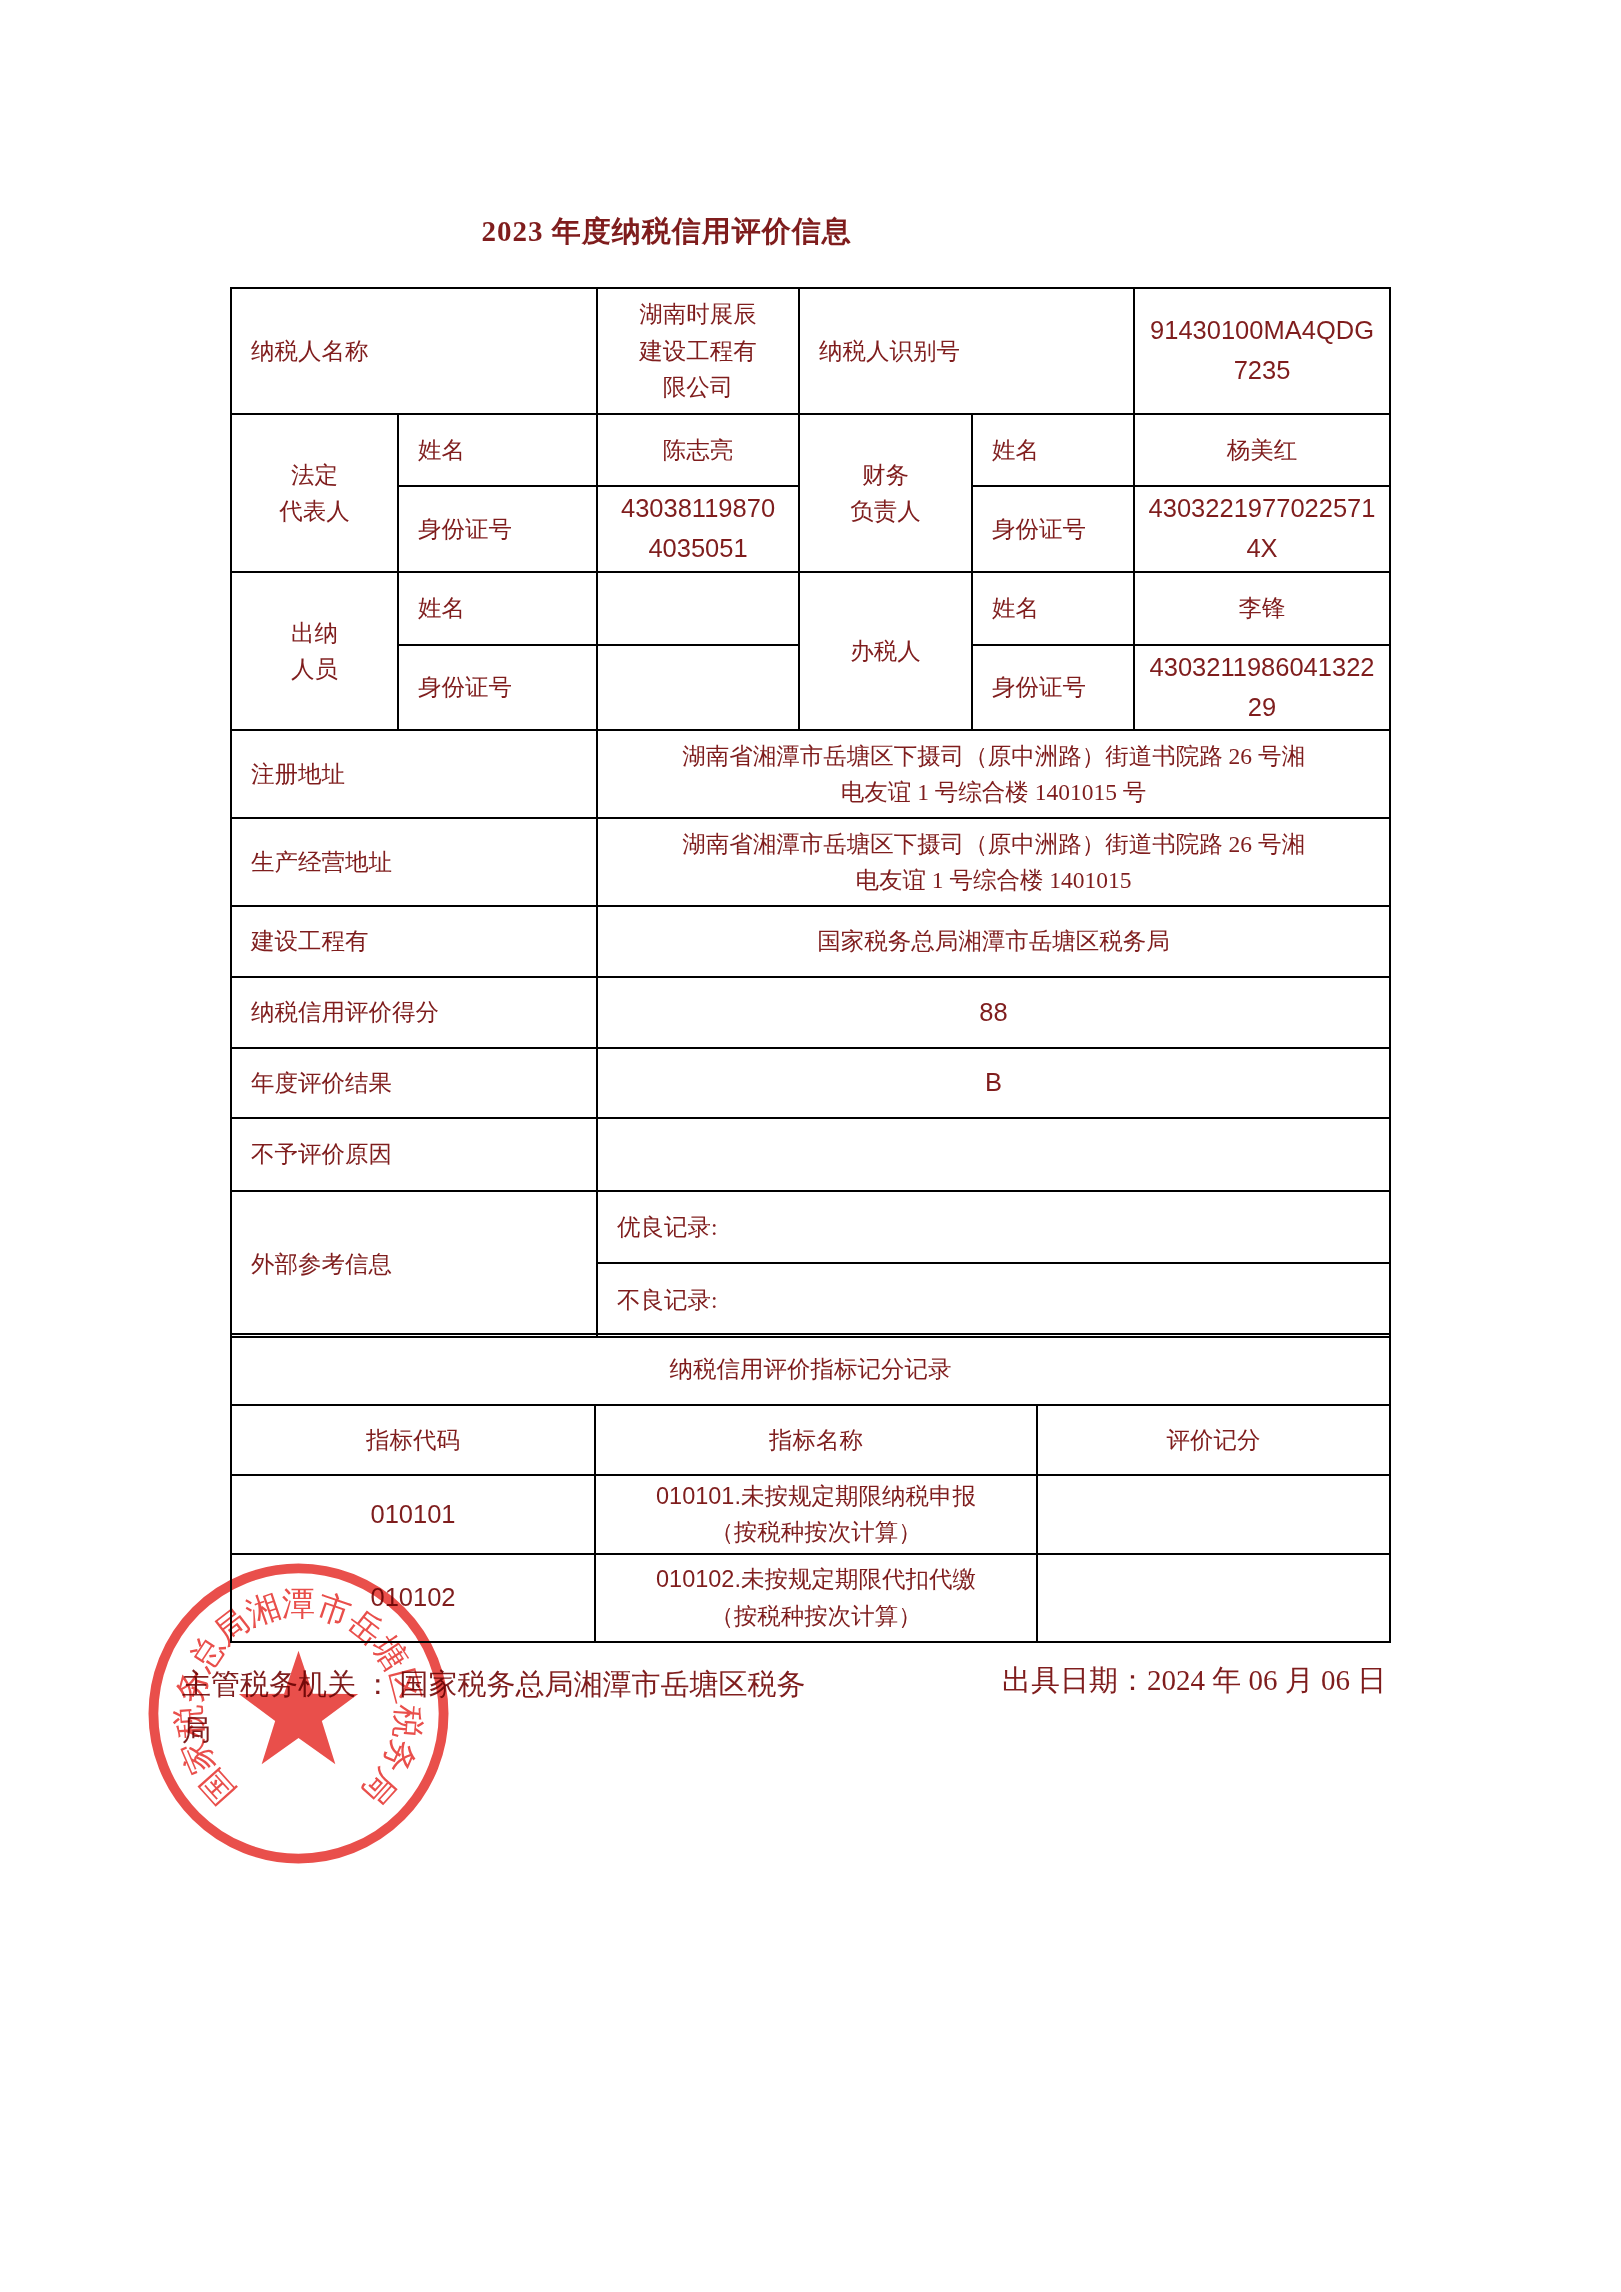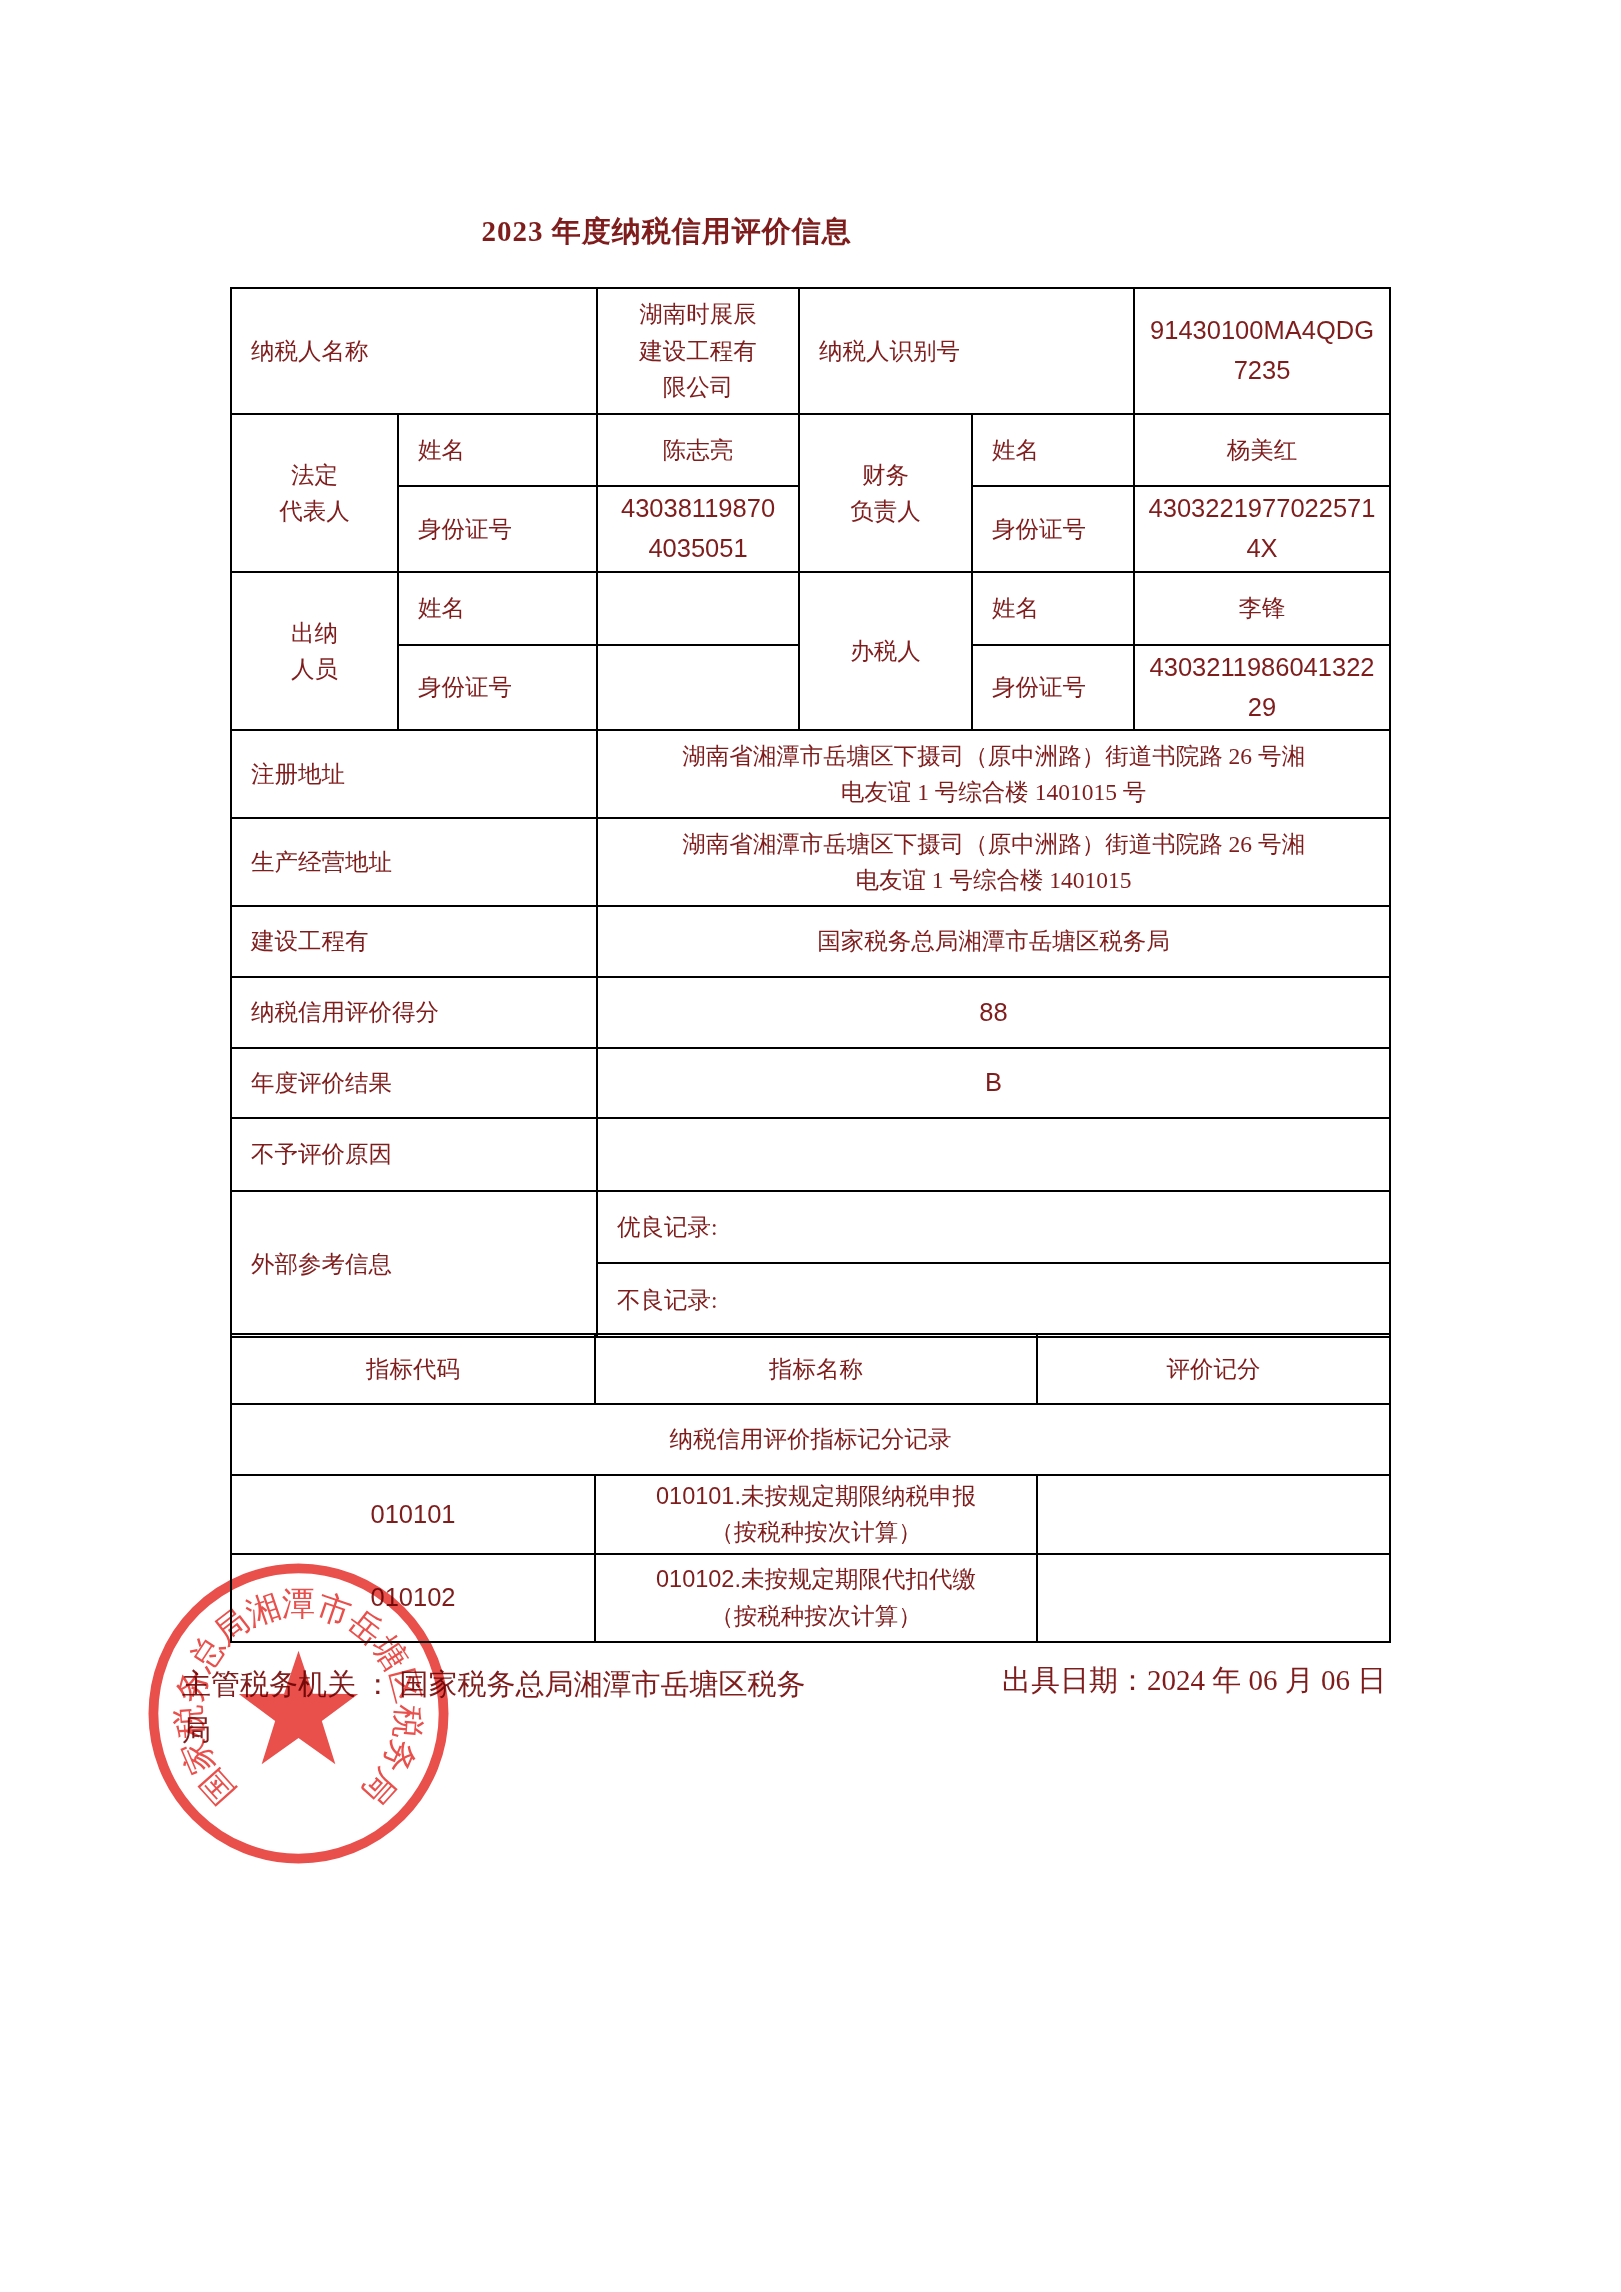--- a/index.html
+++ b/index.html
@@ -138,27 +138,27 @@
   </tbody>
     </table>
 
   <table class="doc" id="t2">
     <colgroup>
       <col style="width:364px">
         <col style="width:442px">
         <col style="width:353px">
     </colgroup>
     <tbody>
-        <tr style="height:70px">
+        <tr style="height:71px">
+      <td colspan="3">纳税信用评价指标记分记录</td>
+    </tr>
+    <tr style="height:70px">
       <td>指标代码</td>
       <td>指标名称</td>
       <td>评价记分</td>
-    </tr>
-    <tr style="height:71px">
-      <td colspan="3">纳税信用评价指标记分记录</td>
     </tr>
     <tr style="height:64px">
       <td class="num">010101</td>
       <td class="pre sans">010101.未按规定期限纳税申报
 （按税种按次计算）</td>
       <td></td>
     </tr>
     <tr style="height:88px">
       <td class="num">010102</td>
       <td class="pre sans">010102.未按规定期限代扣代缴

